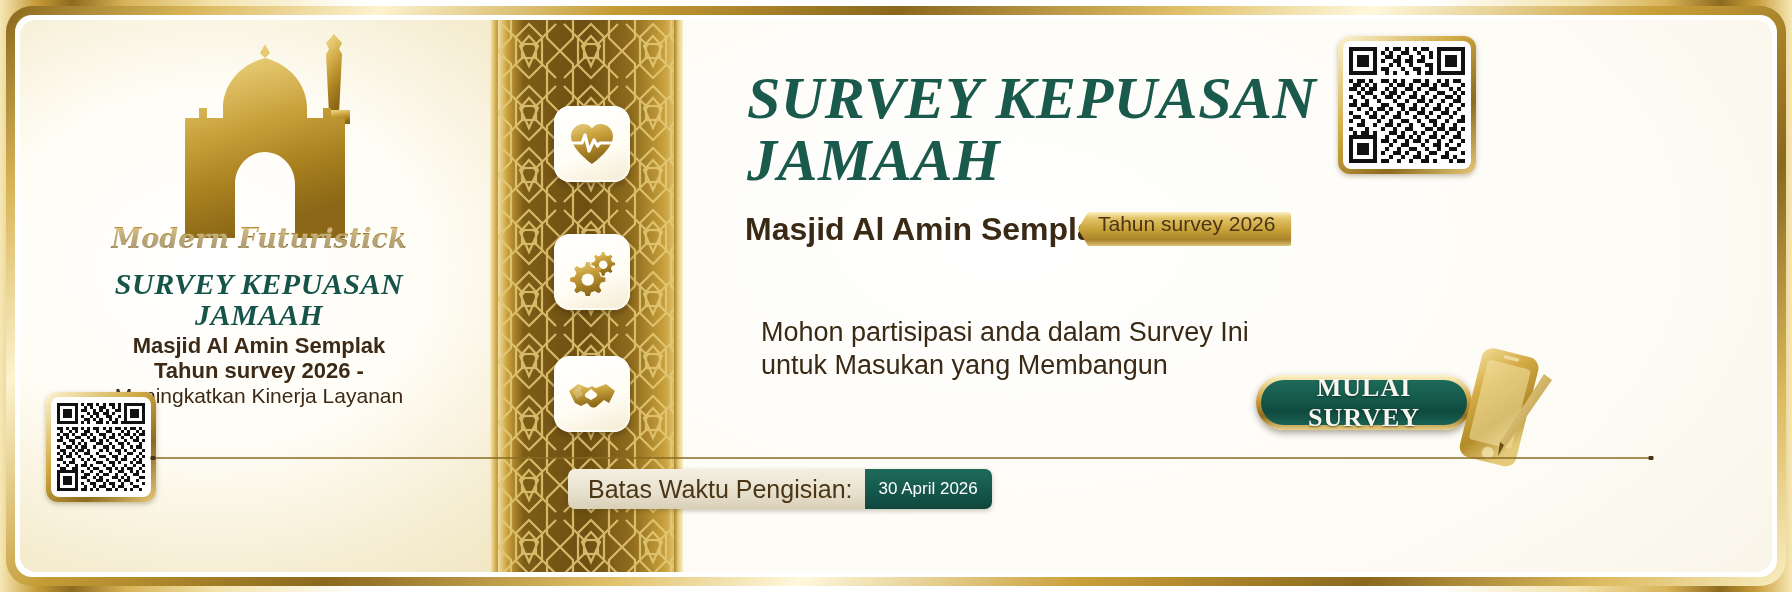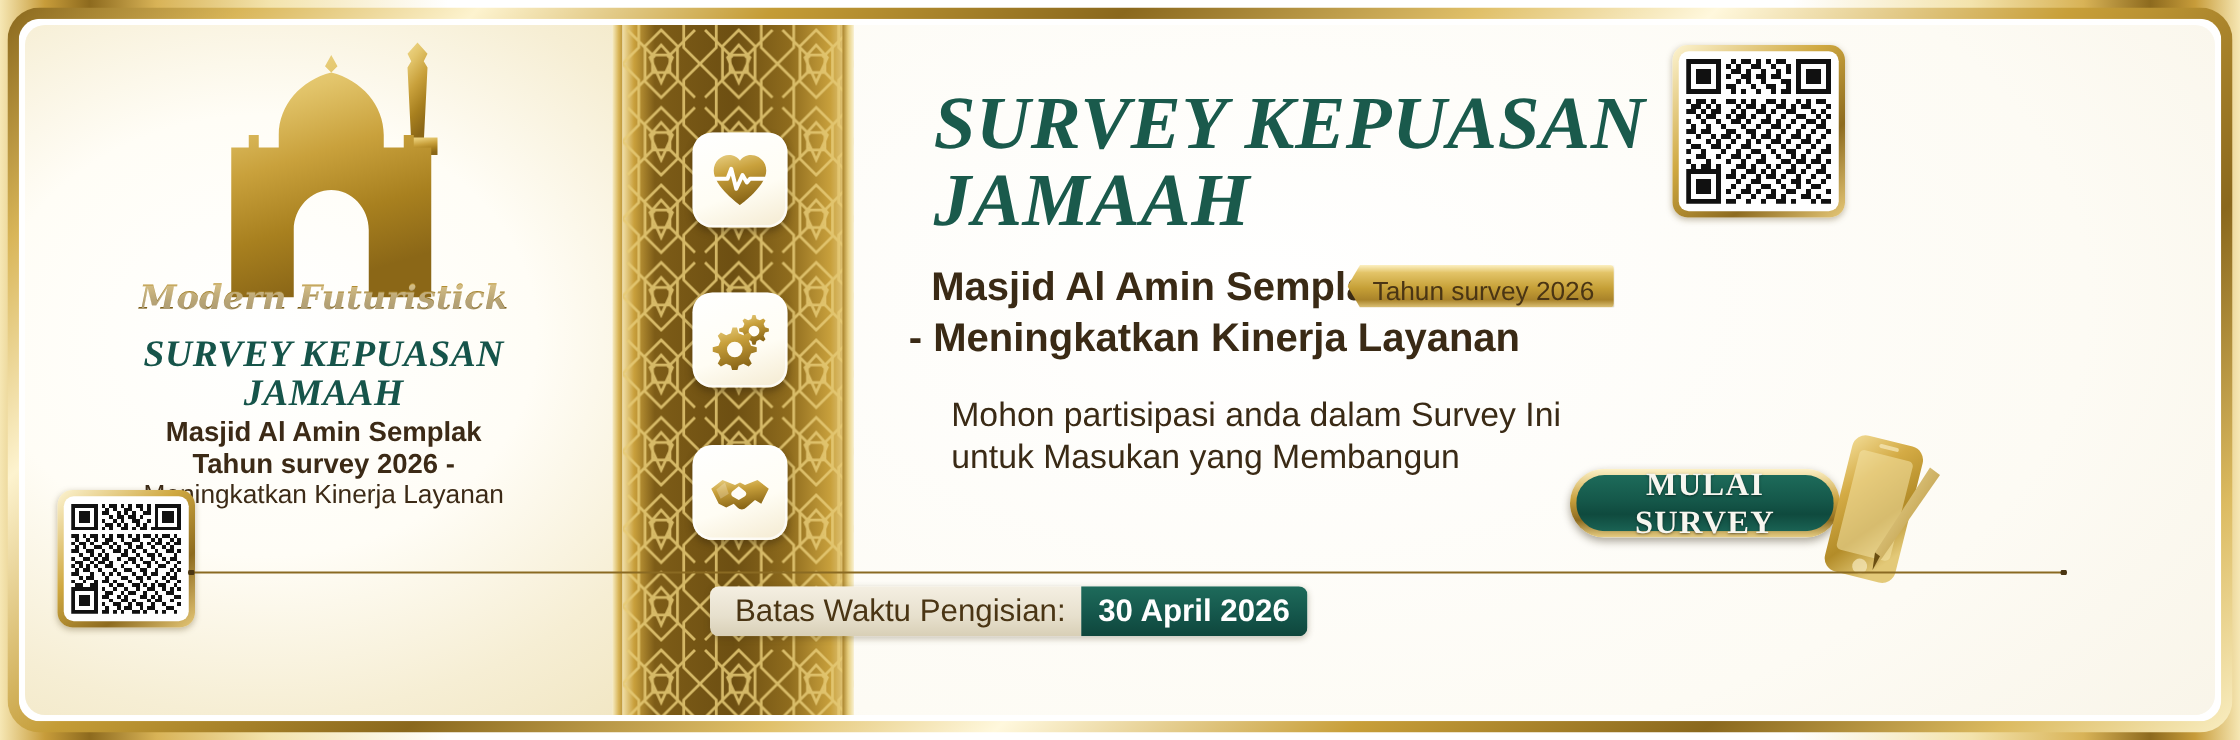--- a/index.html
+++ b/index.html
@@ -151,21 +151,21 @@
   }
   #subtitle-2 {
     position:absolute; left:44px; top:231px;
     font-family:"Liberation Sans", sans-serif;
     font-weight:bold; font-size:32px; line-height:38px;
     color:#3a2a15; white-space:nowrap;
   }
 
   #year-badge {
     position:absolute; left:395px; top:192px; height:34px;
-    display:flex; align-items:flex-end;
+    display:flex; align-items:flex-start;
     padding:0 16px 0 20px;
     background:linear-gradient(180deg,#fcf0c2 0%,#e3c468 18%,#c59f36 55%,#a9832a 82%,#dcc277 100%);
     color:#4a3514;
     font-size:21px; font-weight:normal;
     font-family:"Liberation Sans", sans-serif;
     white-space:nowrap;
     box-shadow:0 2px 3px rgba(80,60,15,.35);
     clip-path:polygon(0% 50%, 10px 0%, 100% 0%, 100% 100%, 10px 100%);
     border-radius:3px;
   }
@@ -218,21 +218,21 @@
     background:linear-gradient(180deg,#f4efe2,#e7e0cd 60%,#d8cfb6);
     color:#4a3514;
     font-size:25px; font-family:"Liberation Sans", sans-serif;
     white-space:nowrap;
   }
   #deadline-value {
     display:flex; align-items:center;
     padding:0 14px;
     background:linear-gradient(180deg,#1e6b5b,#14554a 60%,#0f463c);
     color:#ffffff;
-    font-size:25px; font-weight:bold;
+    font-size:17px; font-weight:normal;
     font-family:"Liberation Sans", sans-serif;
     white-space:nowrap;
   }
 </style>
 </head>
 <body>
 
 <div id="banner">
   <div id="frame-outer"></div>
   <div id="frame-inner">
@@ -608,21 +608,20 @@
 
       <div id="main-title">
         <div>SURVEY KEPUASAN</div>
         <div>JAMAAH</div>
       </div>
 
       <div id="subtitle-1">Masjid Al Amin Semplak</div>
       <div id="year-badge">
         <span>Tahun survey 2026</span>
       </div>
-      <div id="subtitle-2">- Meningkatkan Kinerja Layanan</div>
 
       <div id="body-text">
         <div>Mohon partisipasi anda dalam Survey Ini</div>
         <div>untuk Masukan yang Membangun</div>
       </div>
 
       <div class="qr-wrap" id="qr-right">
         <div class="qr-inner">
           <svg width="116" height="116" viewBox="0 0 29 29" shape-rendering="crispEdges">
             <rect width="29" height="29" fill="#fff"></rect>

